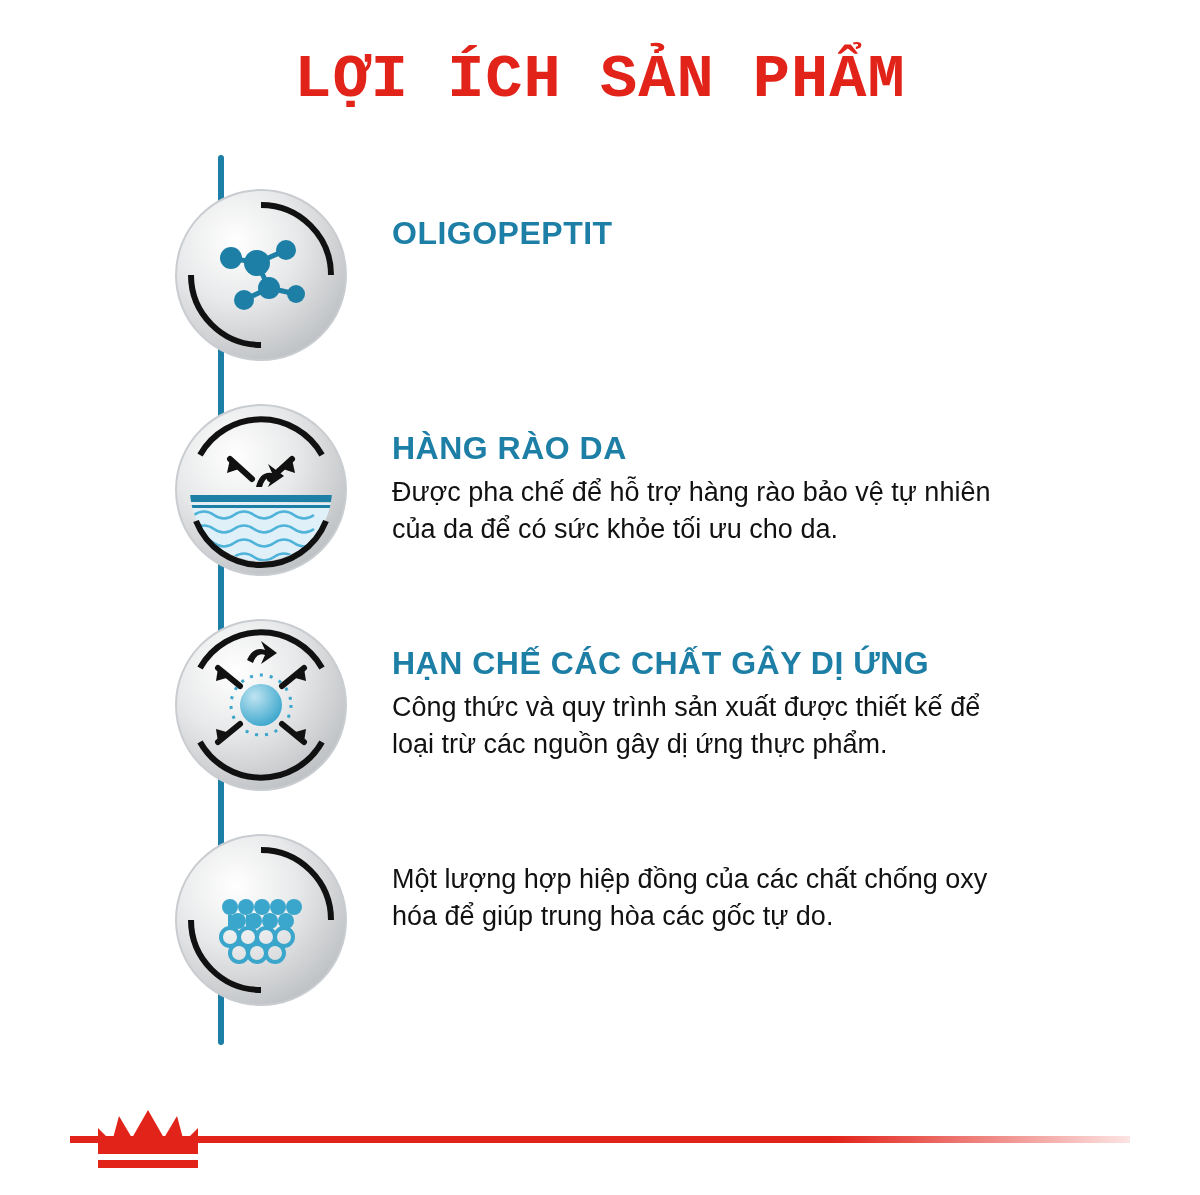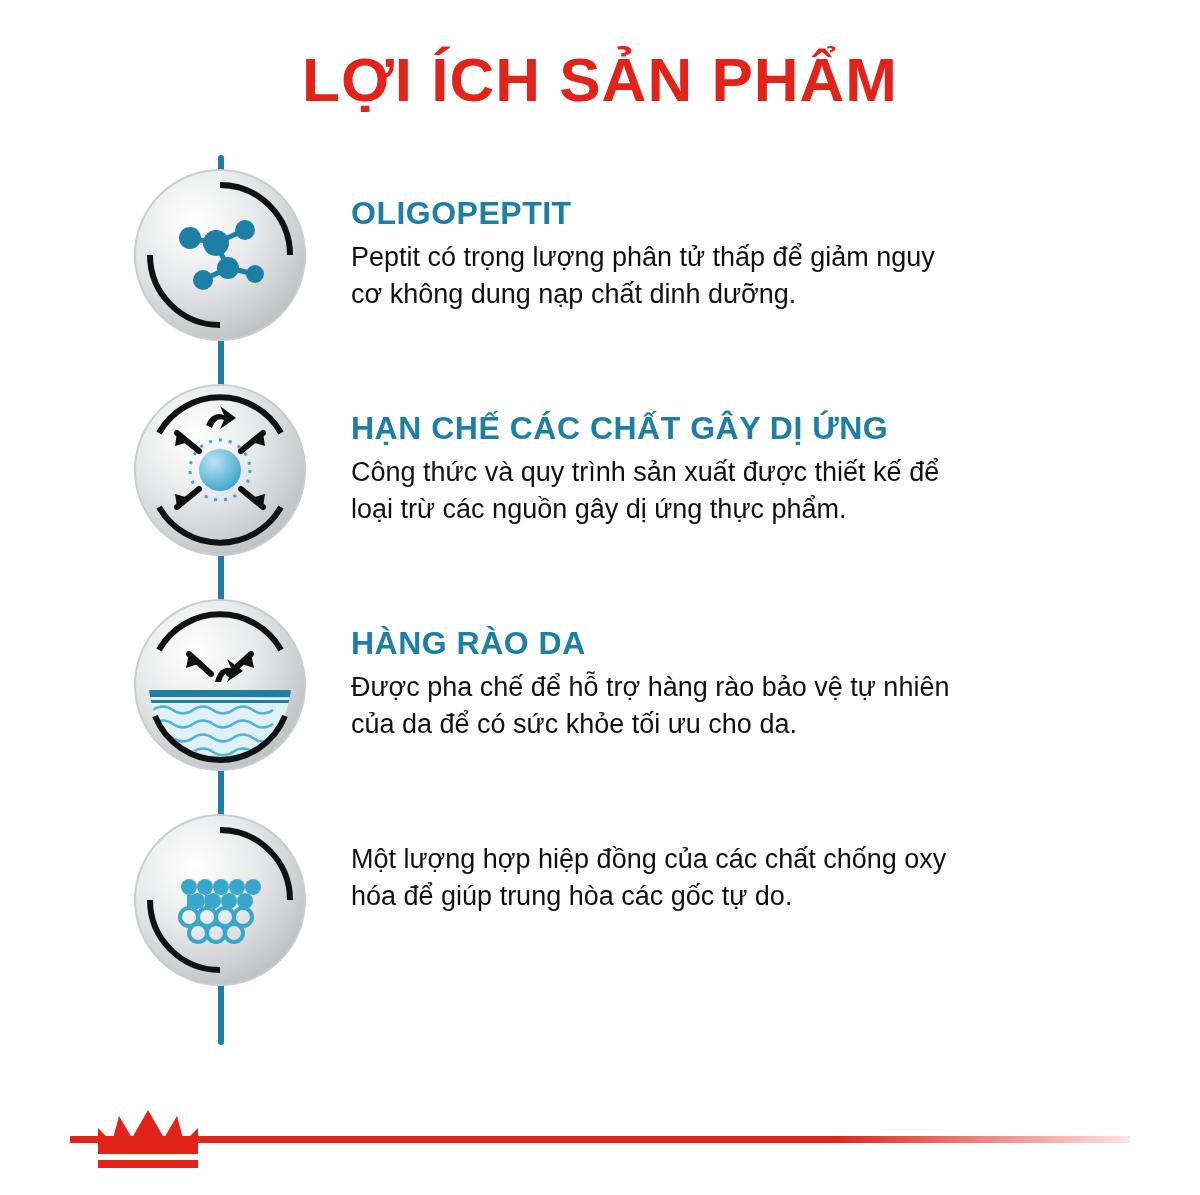--- a/index.html
+++ b/index.html
@@ -26,40 +26,41 @@
   .title {
     position: absolute;
     top: 44px;
     left: 0;
     width: 1200px;
     text-align: center;
     font-size: 62px;
     font-weight: bold;
     letter-spacing: 1px;
     color: #e2231a;
-    font-family: Liberation Sans, sans-serif;
+    font-family: Liberation Mono, monospace;
   }
 
   
   .spine {
     position: absolute;
     left: 218px;
     top: 155px;
     width: 6px;
     height: 890px;
     background: #1d7fa6;
     border-radius: 3px;
   }
 
   
   .benefits {
     position: absolute;
-    top: 168px;
+    top: 188px;
     left: 0;
     width: 960px;
+    padding-left: 41px;
   }
   .benefit {
     position: relative;
     height: 215px;
     display: flex;
     align-items: flex-start;
   }
   .icon-wrap {
     position: relative;
     width: 175px;
@@ -145,62 +146,20 @@
             <circle cx="83" cy="75" r="13"></circle>
             <circle cx="112" cy="62" r="10"></circle>
             <circle cx="95" cy="100" r="11"></circle>
             <circle cx="70" cy="112" r="10"></circle>
             <circle cx="122" cy="106" r="9"></circle>
           </g>
         </svg>
       </div>
       <div class="text-col">
         <div class="b-title">OLIGOPEPTIT</div>
-        <div class="b-desc">Peptit có trọng lượng phân tử thấp để giảm nguy cơ không dung nạp chất dinh dưỡng.</div>
-      </div>
-    </div>
-
-    <div class="benefit">
-      <div class="icon-wrap">
-        <svg width="175" height="175" viewBox="0 0 175 175">
-          <defs>
-            <radialGradient id="g2" cx="35%" cy="30%" r="80%">
-              <stop offset="0%" stop-color="#ffffff"></stop>
-              <stop offset="45%" stop-color="#e8e9ea"></stop>
-              <stop offset="100%" stop-color="#b9bcbf"></stop>
-            </radialGradient>
-            <radialGradient id="cell2" cx="35%" cy="30%" r="75%">
-              <stop offset="0%" stop-color="#bfe4f2"></stop>
-              <stop offset="100%" stop-color="#3ba6cc"></stop>
-            </radialGradient>
-          </defs>
-          <circle cx="87" cy="87" r="85" fill="url(#g2)"></circle>
-          <circle cx="87" cy="87" r="85" fill="none" stroke="#c9ccd0" stroke-width="2"></circle>
-          <path d="M26 50 A70 70 0 0 1 148 50" fill="none" stroke="#111" stroke-width="6"></path>
-          <path d="M26 124 A70 70 0 0 0 148 124" fill="none" stroke="#111" stroke-width="6"></path>
-          <circle cx="87" cy="87" r="30" fill="none" stroke="#3ba6cc" stroke-width="3" stroke-dasharray="3 7"></circle>
-          <circle cx="87" cy="87" r="21" fill="url(#cell2)"></circle>
-          <g stroke="#111" stroke-width="6" fill="none" stroke-linecap="round">
-            <line x1="66" y1="68" x2="44" y2="50"></line>
-            <line x1="108" y1="68" x2="130" y2="50"></line>
-            <line x1="66" y1="106" x2="44" y2="124"></line>
-            <line x1="108" y1="106" x2="130" y2="124"></line>
-          </g>
-          <g fill="#111">
-            <path d="M44 50 l-2 13 l14 -4 z"></path>
-            <path d="M130 50 l2 13 l-14 -4 z"></path>
-            <path d="M44 124 l-2 -13 l14 4 z"></path>
-            <path d="M130 124 l2 -13 l-14 4 z"></path>
-          </g>
-          <path d="M73 42 q6 -14 18 -10 l-4 -9 l16 12 l-16 11 l4 -9 q-8 -3 -12 8 z" fill="#111"></path>
-        </svg>
-      </div>
-      <div class="text-col">
-        <div class="b-title">HẠN CHẾ CÁC CHẤT GÂY DỊ ỨNG</div>
-        <div class="b-desc">Công thức và quy trình sản xuất được thiết kế để loại trừ các nguồn gây dị ứng thực phẩm.</div>
       </div>
     </div>
 
     <div class="benefit">
       <div class="icon-wrap">
         <svg width="175" height="175" viewBox="0 0 175 175">
           <defs>
             <radialGradient id="g3" cx="35%" cy="30%" r="80%">
               <stop offset="0%" stop-color="#ffffff"></stop>
               <stop offset="45%" stop-color="#e8e9ea"></stop>
@@ -239,20 +198,61 @@
       <div class="text-col">
         <div class="b-title">HÀNG RÀO DA</div>
         <div class="b-desc">Được pha chế để hỗ trợ hàng rào bảo vệ tự nhiên của da để có sức khỏe tối ưu cho da.</div>
       </div>
     </div>
 
     <div class="benefit">
       <div class="icon-wrap">
         <svg width="175" height="175" viewBox="0 0 175 175">
           <defs>
+            <radialGradient id="g2" cx="35%" cy="30%" r="80%">
+              <stop offset="0%" stop-color="#ffffff"></stop>
+              <stop offset="45%" stop-color="#e8e9ea"></stop>
+              <stop offset="100%" stop-color="#b9bcbf"></stop>
+            </radialGradient>
+            <radialGradient id="cell2" cx="35%" cy="30%" r="75%">
+              <stop offset="0%" stop-color="#bfe4f2"></stop>
+              <stop offset="100%" stop-color="#3ba6cc"></stop>
+            </radialGradient>
+          </defs>
+          <circle cx="87" cy="87" r="85" fill="url(#g2)"></circle>
+          <circle cx="87" cy="87" r="85" fill="none" stroke="#c9ccd0" stroke-width="2"></circle>
+          <path d="M26 50 A70 70 0 0 1 148 50" fill="none" stroke="#111" stroke-width="6"></path>
+          <path d="M26 124 A70 70 0 0 0 148 124" fill="none" stroke="#111" stroke-width="6"></path>
+          <circle cx="87" cy="87" r="30" fill="none" stroke="#3ba6cc" stroke-width="3" stroke-dasharray="3 7"></circle>
+          <circle cx="87" cy="87" r="21" fill="url(#cell2)"></circle>
+          <g stroke="#111" stroke-width="6" fill="none" stroke-linecap="round">
+            <line x1="66" y1="68" x2="44" y2="50"></line>
+            <line x1="108" y1="68" x2="130" y2="50"></line>
+            <line x1="66" y1="106" x2="44" y2="124"></line>
+            <line x1="108" y1="106" x2="130" y2="124"></line>
+          </g>
+          <g fill="#111">
+            <path d="M44 50 l-2 13 l14 -4 z"></path>
+            <path d="M130 50 l2 13 l-14 -4 z"></path>
+            <path d="M44 124 l-2 -13 l14 4 z"></path>
+            <path d="M130 124 l2 -13 l-14 4 z"></path>
+          </g>
+          <path d="M73 42 q6 -14 18 -10 l-4 -9 l16 12 l-16 11 l4 -9 q-8 -3 -12 8 z" fill="#111"></path>
+        </svg>
+      </div>
+      <div class="text-col">
+        <div class="b-title">HẠN CHẾ CÁC CHẤT GÂY DỊ ỨNG</div>
+        <div class="b-desc">Công thức và quy trình sản xuất được thiết kế để loại trừ các nguồn gây dị ứng thực phẩm.</div>
+      </div>
+    </div>
+
+    <div class="benefit">
+      <div class="icon-wrap">
+        <svg width="175" height="175" viewBox="0 0 175 175">
+          <defs>
             <radialGradient id="g4" cx="35%" cy="30%" r="80%">
               <stop offset="0%" stop-color="#ffffff"></stop>
               <stop offset="45%" stop-color="#e8e9ea"></stop>
               <stop offset="100%" stop-color="#b9bcbf"></stop>
             </radialGradient>
           </defs>
           <circle cx="87" cy="87" r="85" fill="url(#g4)"></circle>
           <circle cx="87" cy="87" r="85" fill="none" stroke="#c9ccd0" stroke-width="2"></circle>
           <path d="M87 17 A70 70 0 0 1 157 87" fill="none" stroke="#111" stroke-width="6"></path>
           <path d="M87 157 A70 70 0 0 1 17 87" fill="none" stroke="#111" stroke-width="6"></path>

